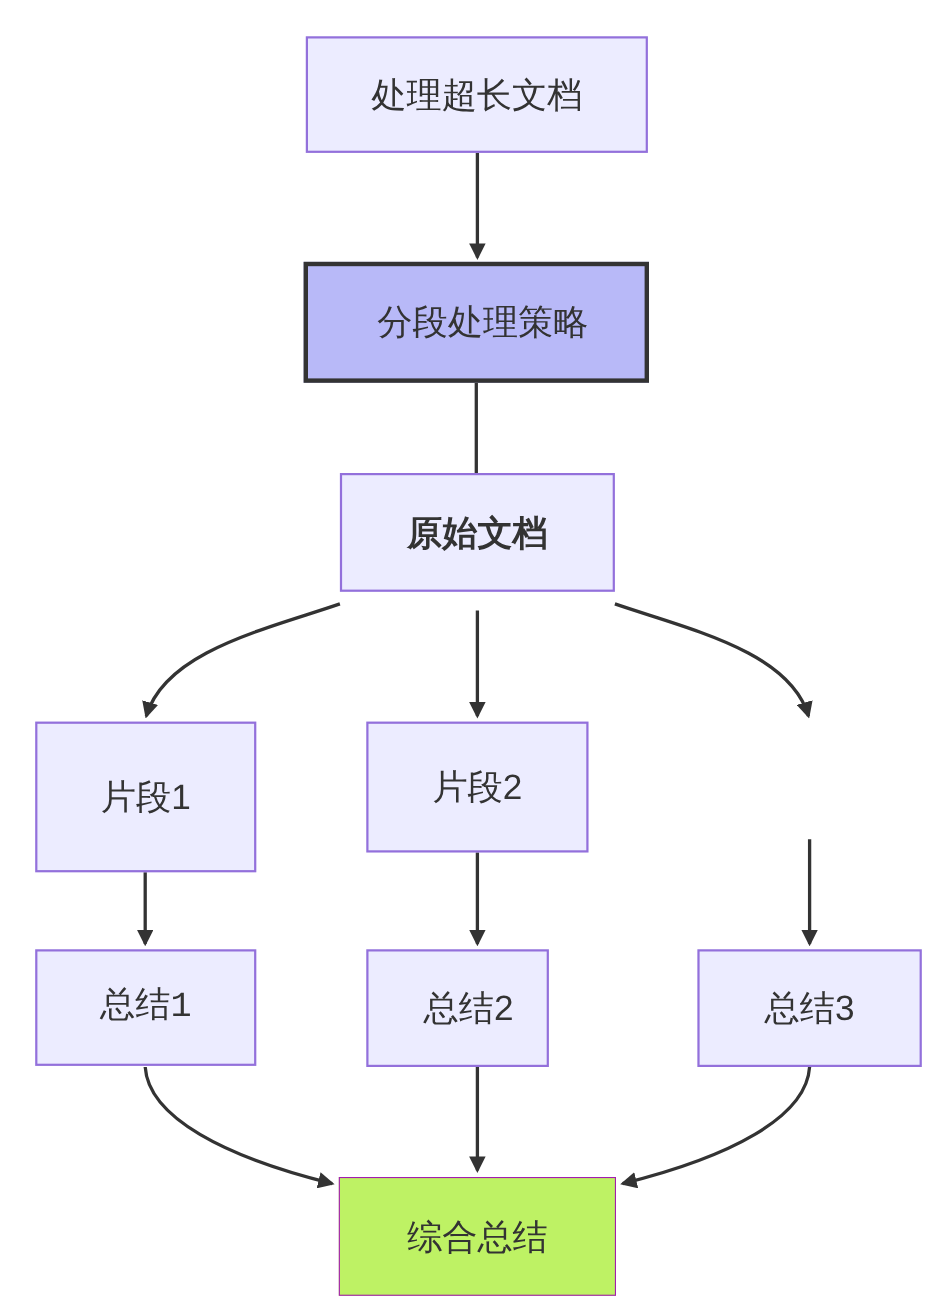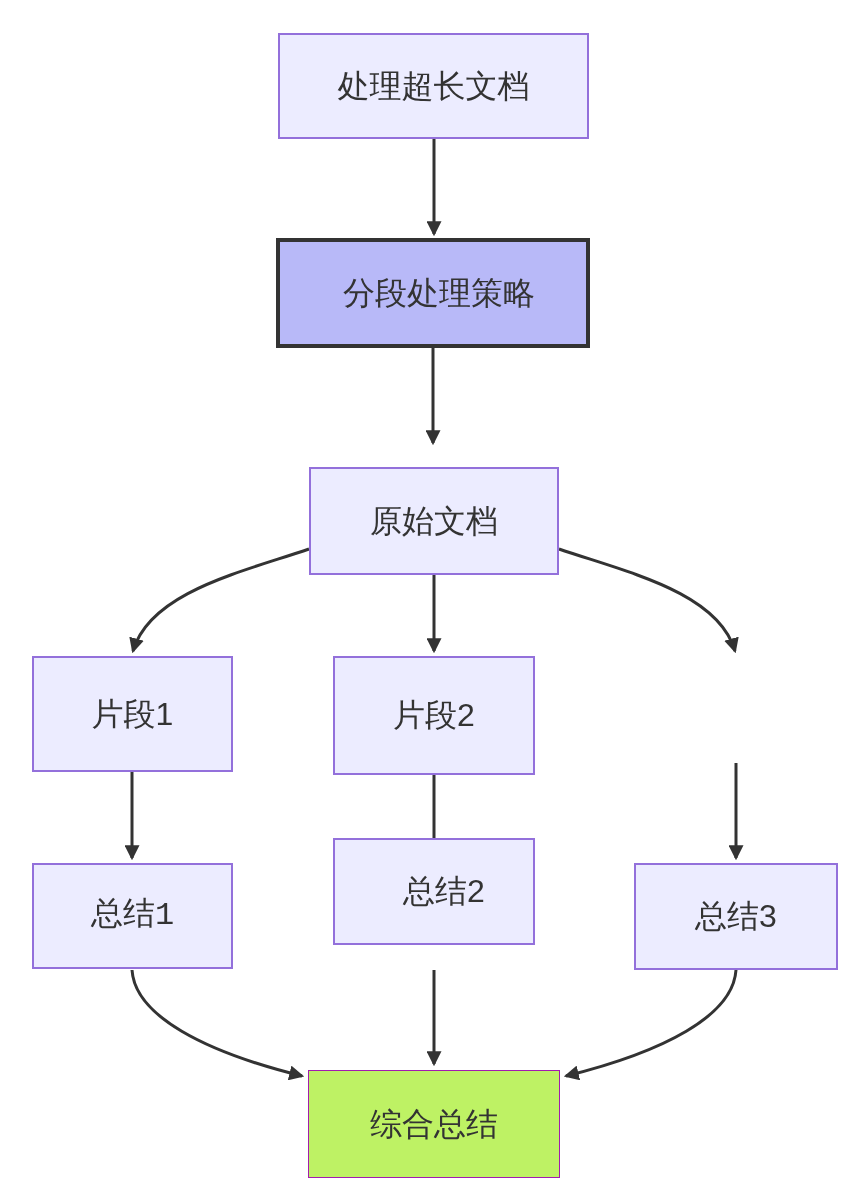--- a/index.html
+++ b/index.html
@@ -76,38 +76,38 @@
   </svg>
 
   <div class="node" style="left:278px; top:33px; width:311px; height:106px;">
     <span>处理超长文档</span>
   </div>
 
   <div class="node highlight" style="left:276px; top:238px; width:314px; height:110px;">
     <span>分段处理策略</span>
   </div>
 
-  <div class="node" style="left:309px; top:467px; width:250px; height:108px;">
+  <div class="node" style="left:309px; top:430px; width:250px; height:108px;font-weight:bold;">
     <span>原始文档</span>
   </div>
 
-  <div class="node" style="left:32px; top:656px; width:201px; height:116px;">
+  <div class="node" style="left:32px; top:656px; width:201px; height:137px;">
     <span>片段1</span>
   </div>
 
   <div class="node" style="left:333px; top:656px; width:202px; height:119px;">
     <span>片段2</span>
   </div>
 
 
   <div class="node" style="left:32px; top:863px; width:201px; height:106px;font-family:Liberation Mono, monospace;">
     <span>总结1</span>
   </div>
 
-  <div class="node" style="left:333px; top:838px; width:202px; height:107px;padding-left:20px;">
+  <div class="node" style="left:333px; top:863px; width:166px; height:107px;padding-left:20px;">
     <span>总结2</span>
   </div>
 
   <div class="node" style="left:634px; top:863px; width:204px; height:107px;">
     <span>总结3</span>
   </div>
 
   <div class="node success" style="left:308px; top:1070px; width:252px; height:108px;">
     <span>综合总结</span>
   </div>

